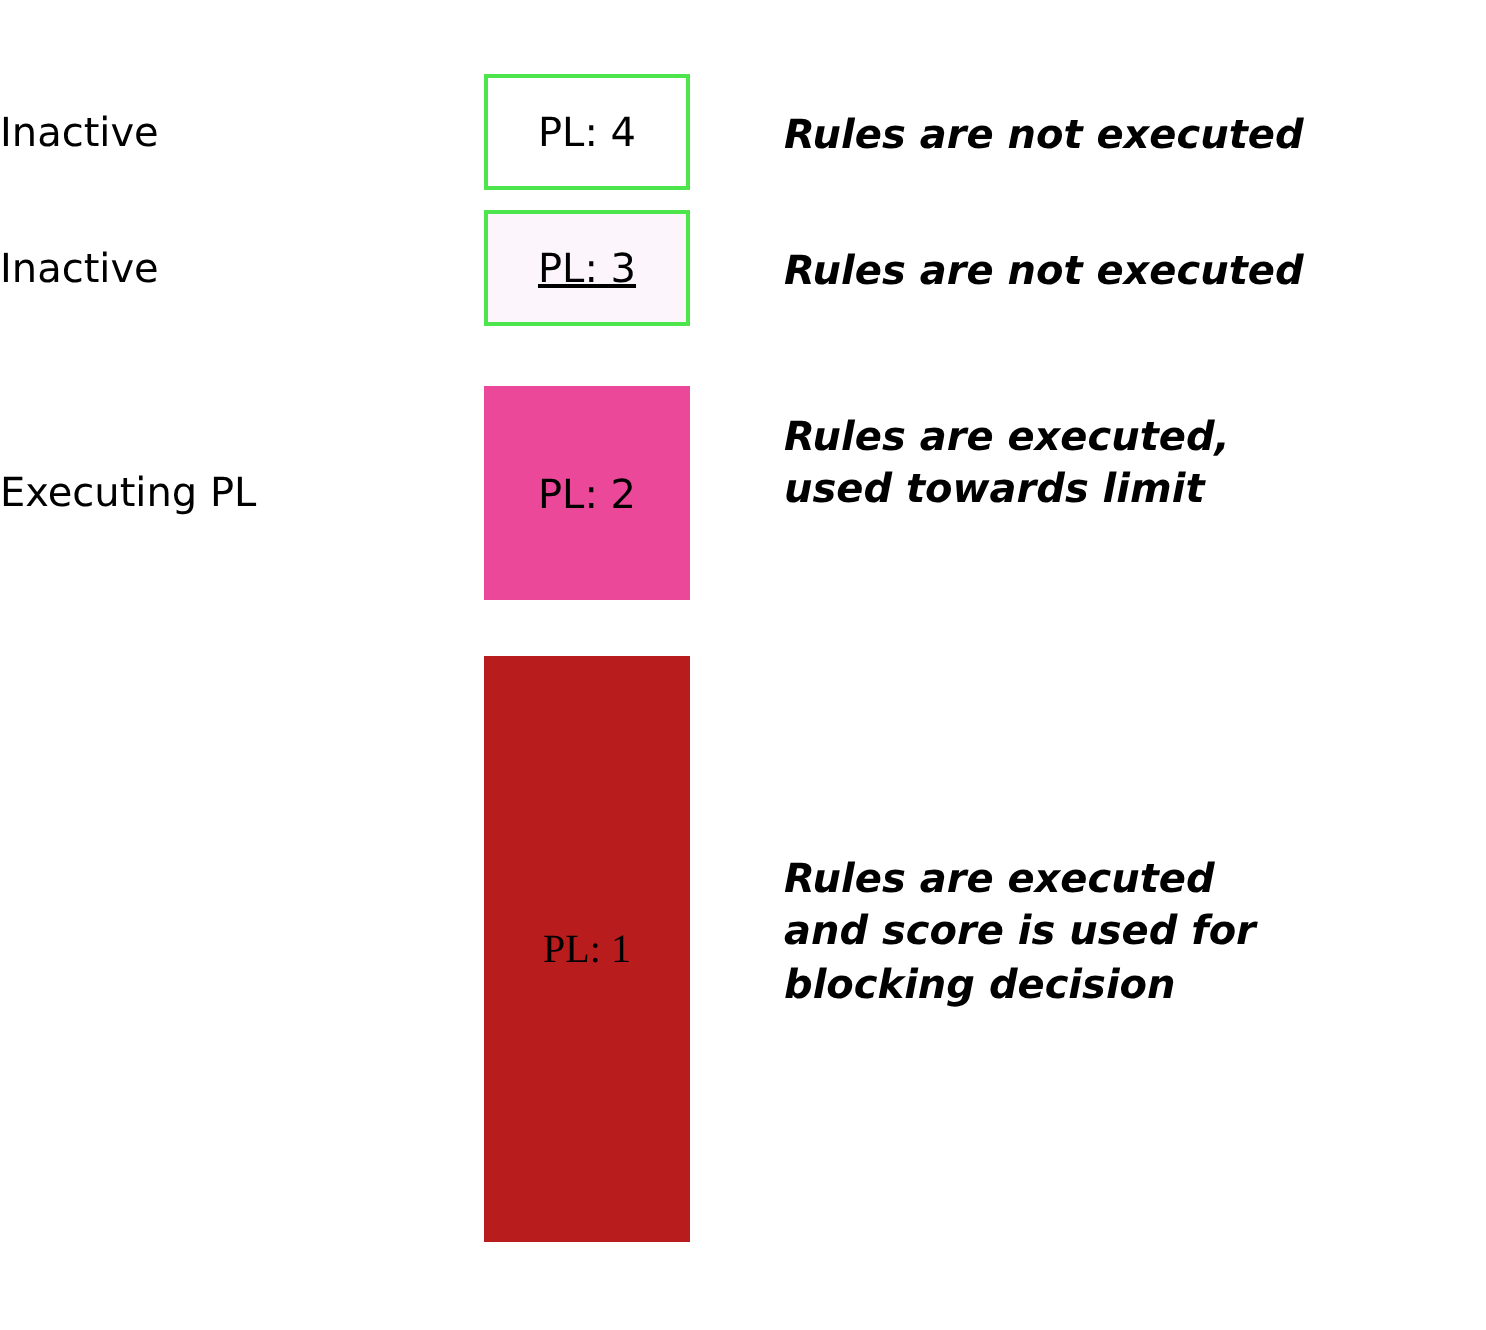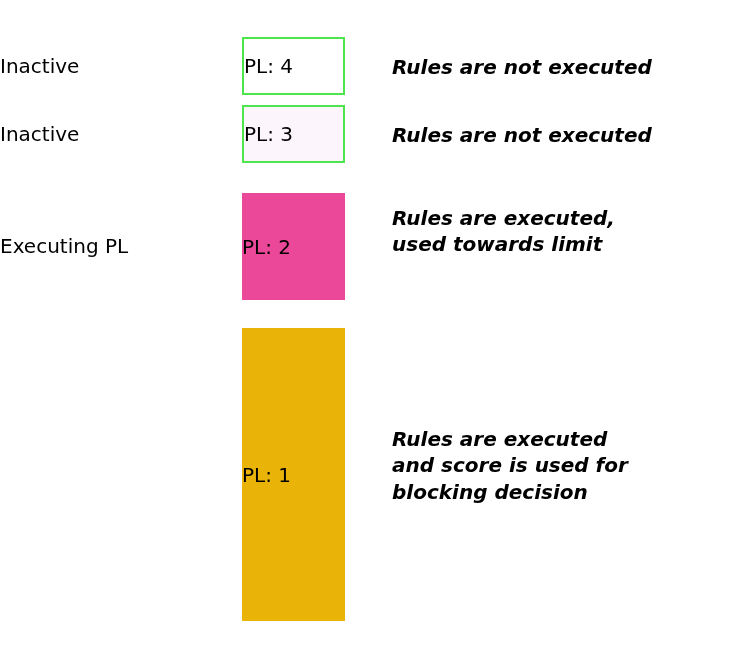--- a/index.html
+++ b/index.html
@@ -43,36 +43,36 @@
   }
 
   
   .pl-box {
     position: absolute;
     left: 242px;
     width: 103px;
     box-sizing: border-box;
     display: flex;
     align-items: center;
-    justify-content: flex-start;
+    justify-content: center;
   }
   .pl-box-label {
     font-size: 20px;
     color: #000000;
     line-height: 1.1;
     white-space: nowrap;
   }
 
   .pl-box.bordered {
     border: 2px solid #4ce64c;
   }
   .pl-box.fill-white   { background: #ffffff; }
-  .pl-box.fill-pale    { background: #fdf5fc; }
+  .pl-box.fill-pale    { background: #fdf5fc; text-decoration: underline; }
   .pl-box.fill-yellow  { background: #ec4899; }
-  .pl-box.fill-red     { background: #eab308; }
+  .pl-box.fill-red     { background: #b91c1c; font-family: Liberation Serif, serif; }
 
   
   .description {
     position: absolute;
     left: 392px;
     width: 340px;
     font-size: 20px;
     font-style: italic;
     line-height: 1.32;
     color: #000000;

